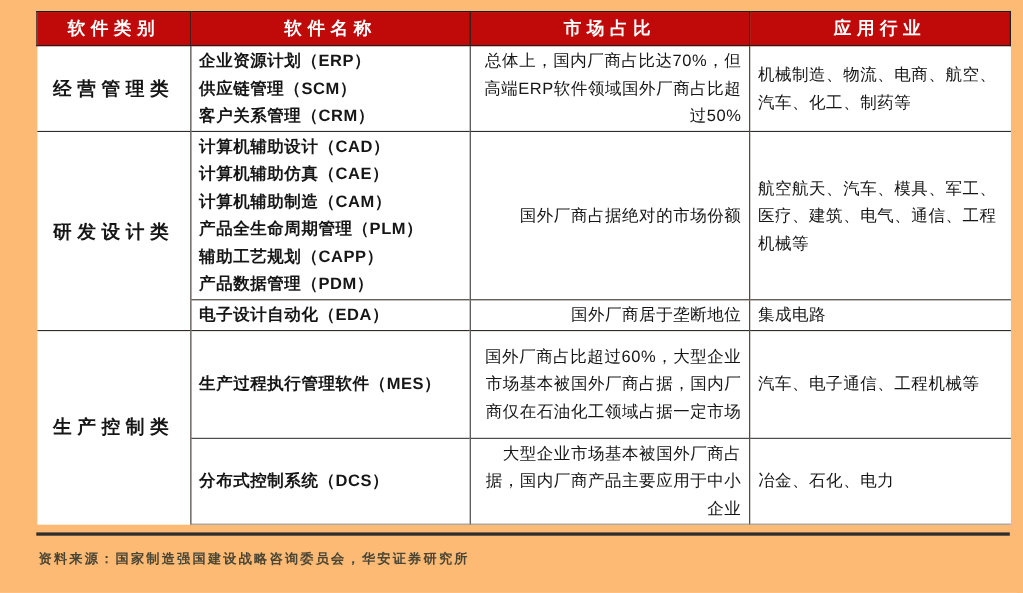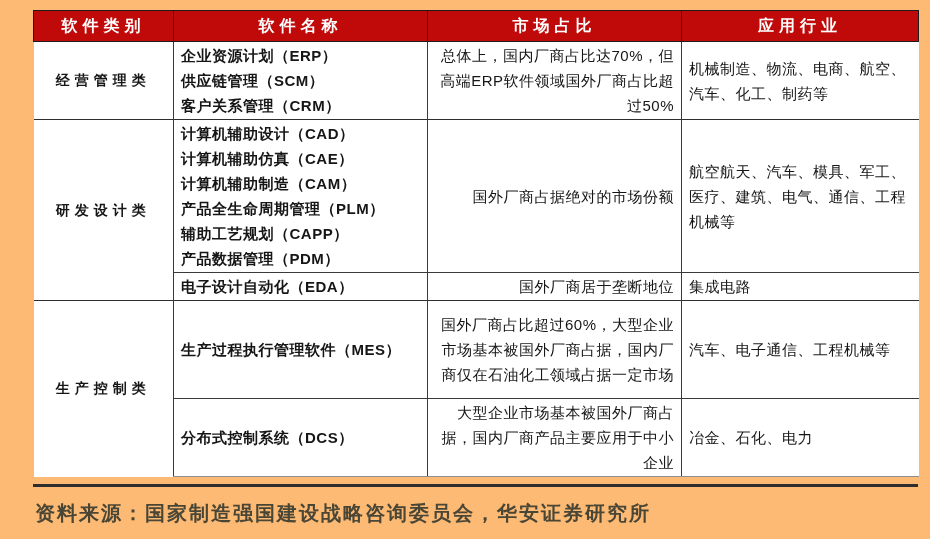--- a/index.html
+++ b/index.html
@@ -40,21 +40,21 @@
   .sw-table td {
     font-size: 15px;
     color: #161616;
     line-height: 25px;
     vertical-align: middle;
     padding: 1px 7px;
     background: #ffffff;
     letter-spacing: 0.5px;
   }
   td.cat {
-    font-size: 14px;
+    font-size: 17px;
     font-weight: bold;
     text-align: center;
     letter-spacing: 5px;
     padding: 0;
   }
   td.names  { border-left: 1px solid #3a3a3a; border-right: 1px solid #3a3a3a; white-space: pre-line; font-weight: bold; }
   td.market { border-right: 1px solid #3a3a3a; white-space: normal; text-align: right; }
   
   tr.sec-start td { border-top: 1.8px solid #2d2d2d; }
   
@@ -73,21 +73,21 @@
     left: 33px;
     top: 484px;
     width: 885px;
     height: 3px;
     background: #2e2e2e;
   }
   .footer-source {
     position: absolute;
     left: 35px;
     top: 500px;
-    font-size: 20px;
+    font-size: 12px;
     font-weight: bold;
     color: #4a4636;
     letter-spacing: 2px;
     white-space: nowrap;
   }
 </style>
 </head>
 <body>
 
 <div class="page">

